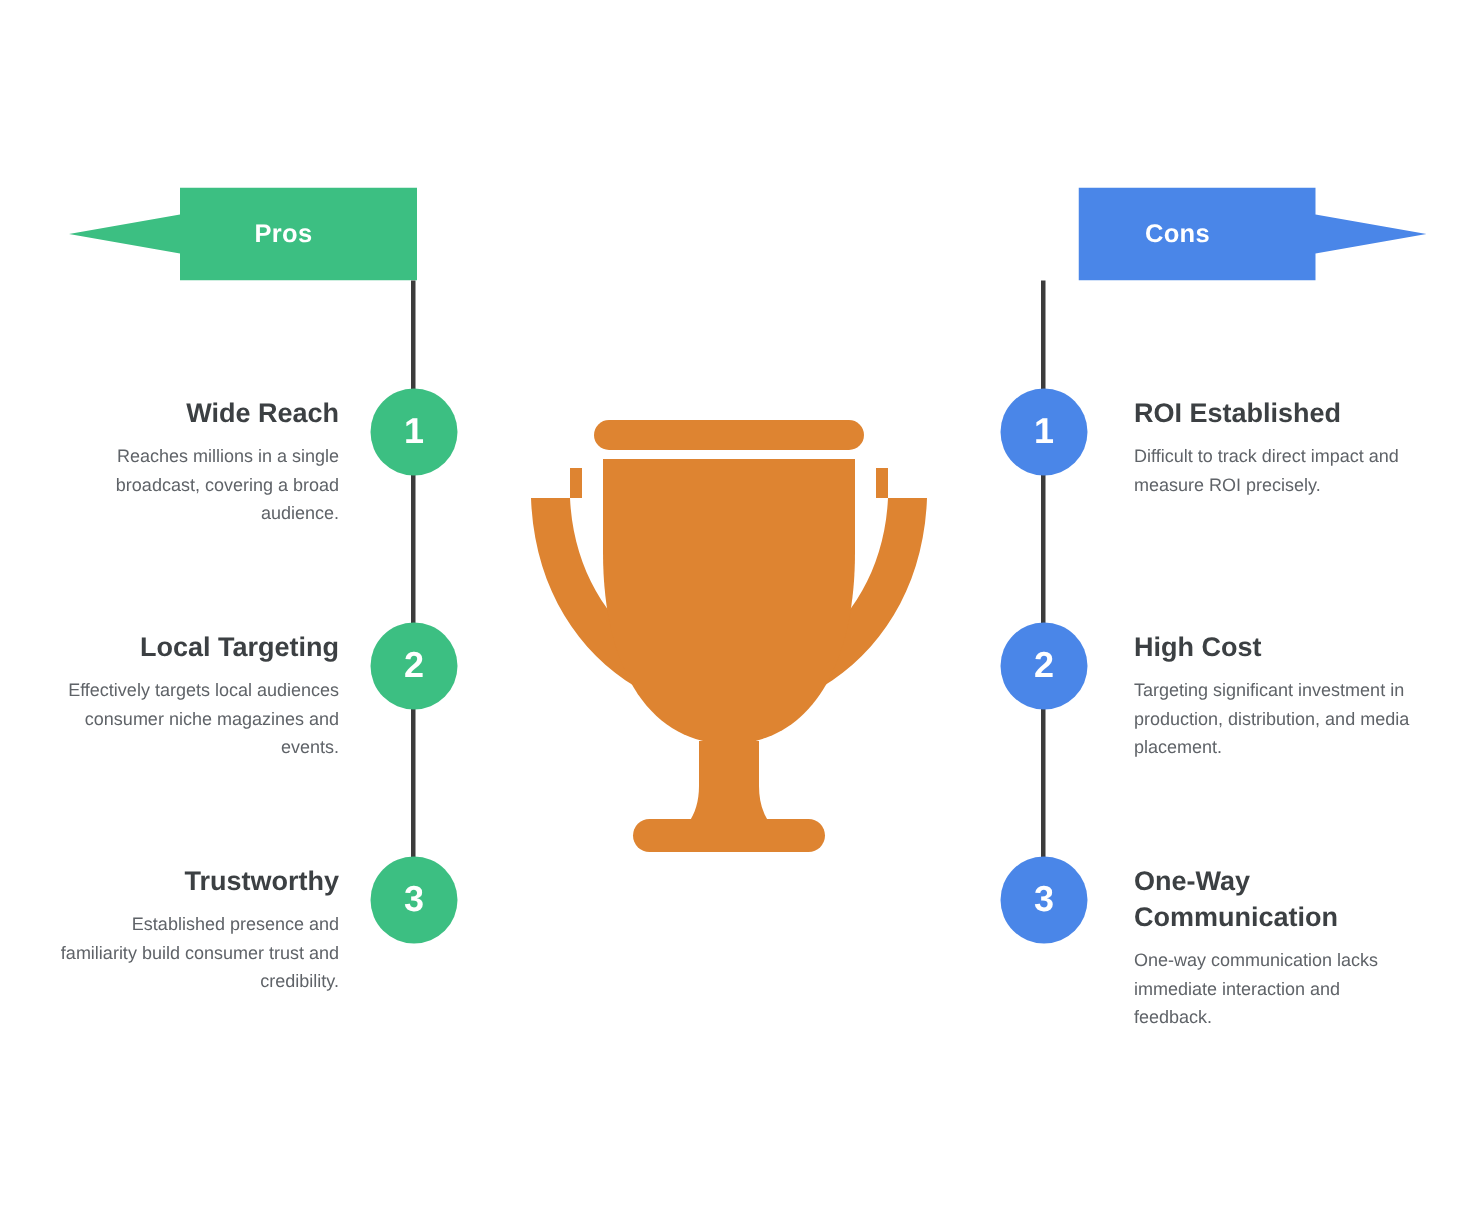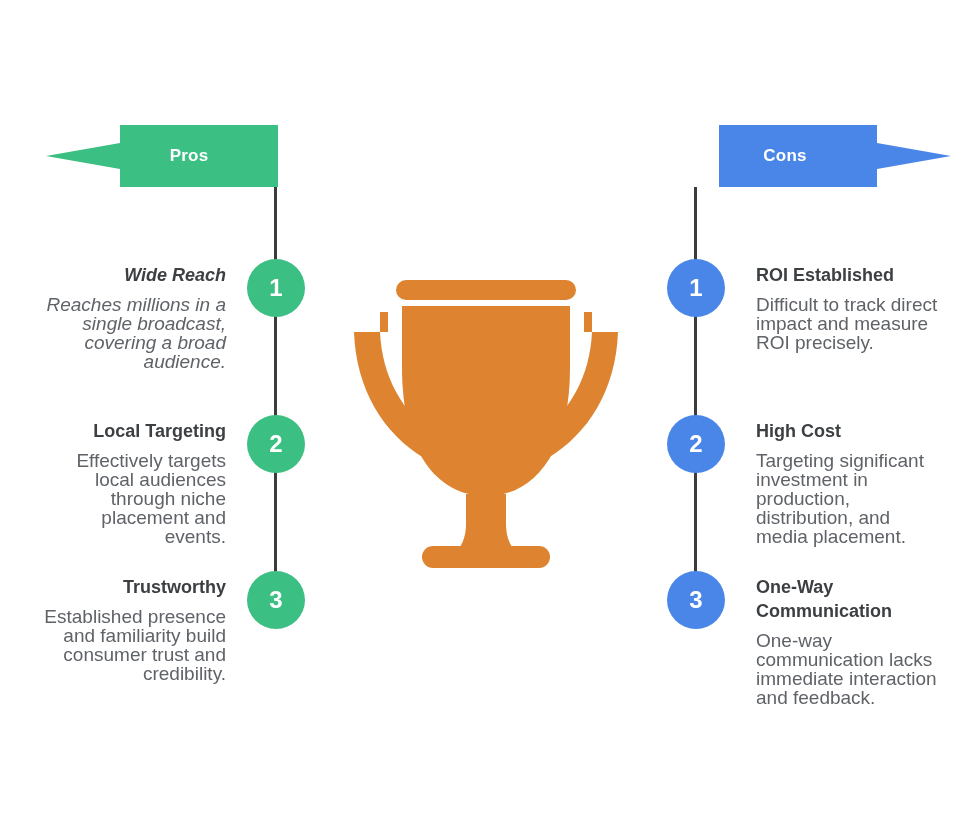--- a/index.html
+++ b/index.html
@@ -79,27 +79,27 @@
   .item-text.right { left: 756px;  text-align: left;  }
 
   .item-title {
     font-size: 18px;
     font-weight: bold;
     color: #3c4043;
     line-height: 24px;
     margin: 0 0 8px 0;
   }
   .item-desc {
-    font-size: 19px;
+    font-size: 12px;
     color: #5f6368;
     line-height: 19px;
     margin: 0;
   }
 
-  #text-l1 { top: 263px; font-style: italic; }
+  #text-l1 { top: 263px; }
   #text-l2 { top: 419px; }
   #text-l3 { top: 575px; }
   #text-r1 { top: 263px; }
   #text-r2 { top: 419px; }
   #text-r3 { top: 575px; }
 
   
   #trophy {
     position: absolute;
     left: 340px;
@@ -161,21 +161,21 @@
 
 <div class="node green" id="node-l1">1</div>
 <div class="item-text left" id="text-l1">
   <p class="item-title">Wide Reach</p>
   <p class="item-desc">Reaches millions in a single broadcast, covering a broad audience.</p>
 </div>
 
 <div class="node green" id="node-l2">2</div>
 <div class="item-text left" id="text-l2">
   <p class="item-title">Local Targeting</p>
-  <p class="item-desc">Effectively targets local audiences through niche placement and events.</p>
+  <p class="item-desc">Effectively targets local audiences consumer niche magazines and events.</p>
 </div>
 
 <div class="node green" id="node-l3">3</div>
 <div class="item-text left" id="text-l3">
   <p class="item-title">Trustworthy</p>
   <p class="item-desc">Established presence and familiarity build consumer trust and credibility.</p>
 </div>
 
 <div class="node blue" id="node-r1">1</div>
 <div class="item-text right" id="text-r1">

